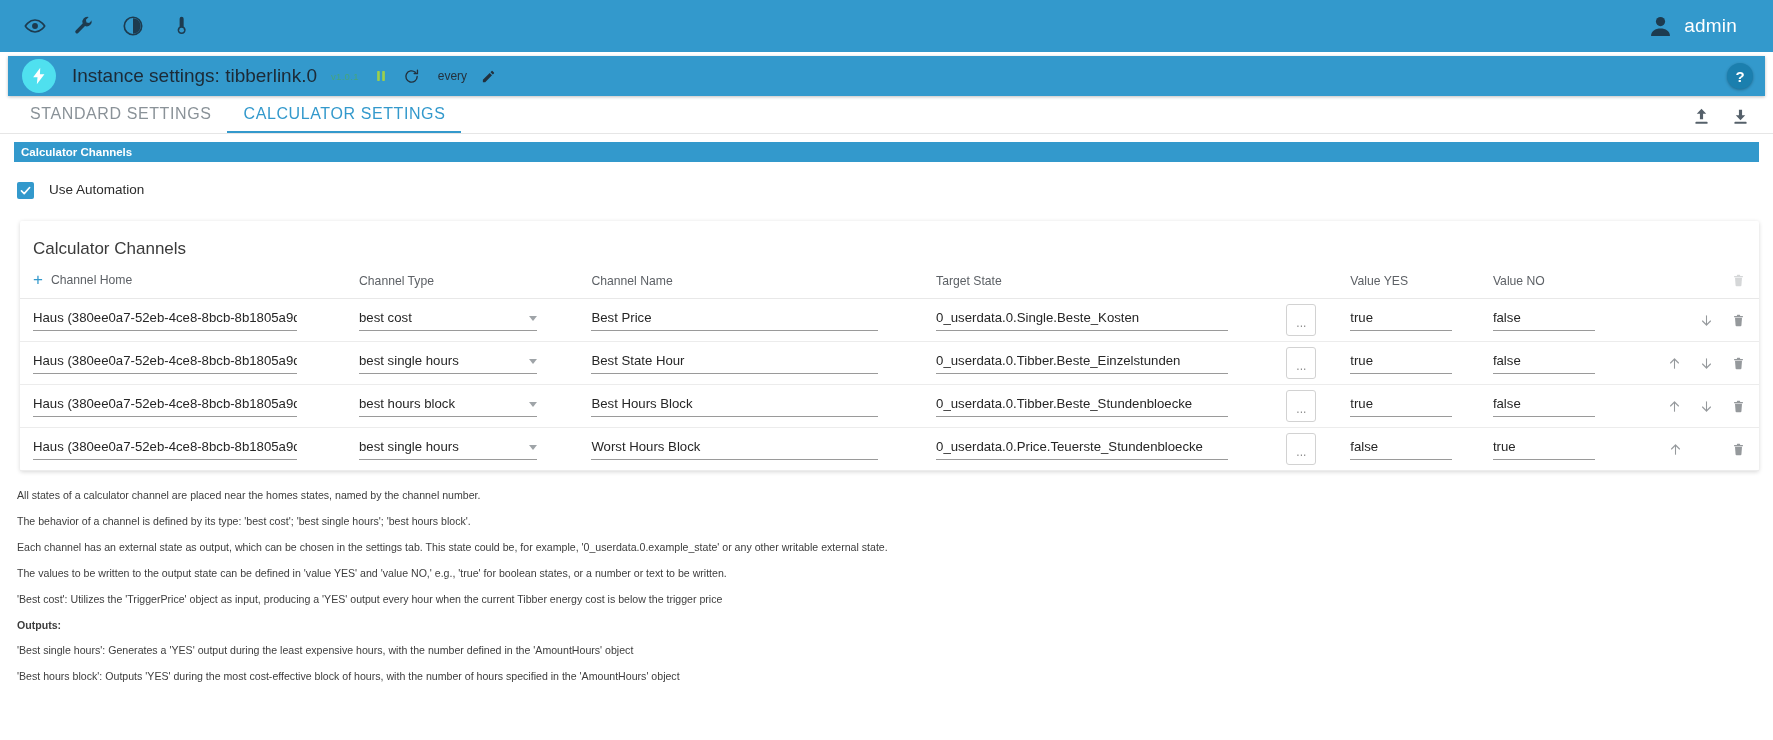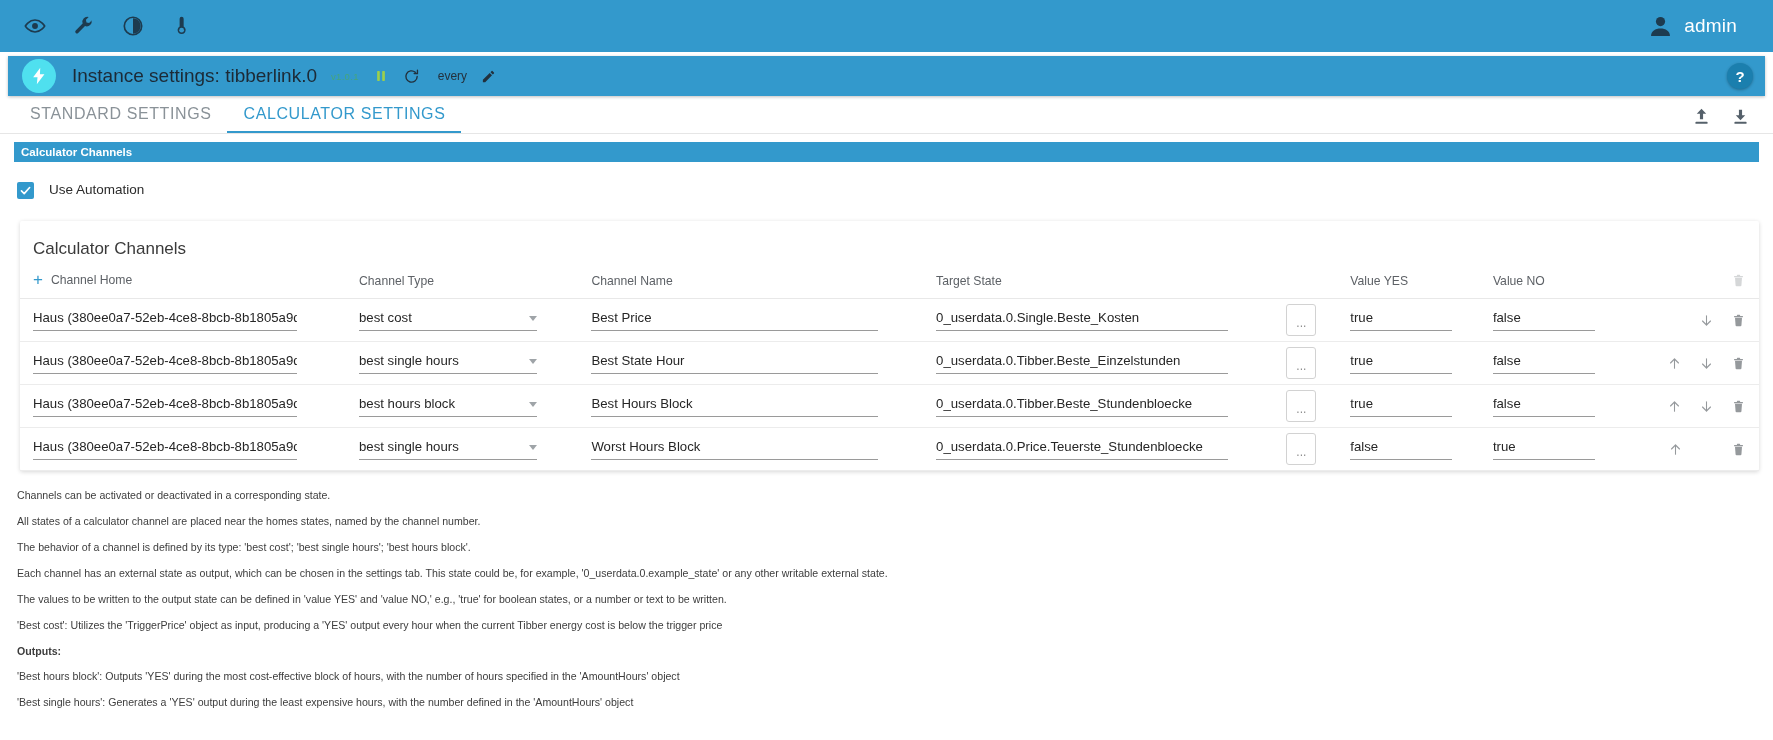--- a/index.html
+++ b/index.html
@@ -631,22 +631,21 @@
                 </svg>
               </span>
             </div>
           </td>
         </tr>
       </tbody>
   </table>
 </div>
 
 <div class="notes">
-    <div class="note">Channels can be activated or deactivated in a corresponding state.</div>
     <div class="note">All states of a calculator channel are placed near the homes states, named by the channel number.</div>
     <div class="note">The behavior of a channel is defined by its type: 'best cost'; 'best single hours'; 'best hours block'.</div>
     <div class="note">Each channel has an external state as output, which can be chosen in the settings tab. This state could be, for example, '0_userdata.0.example_state' or any other writable external state.</div>
     <div class="note">The values to be written to the output state can be defined in 'value YES' and 'value NO,' e.g., 'true' for boolean states, or a number or text to be written.</div>
     <div class="note">'Best cost': Utilizes the 'TriggerPrice' object as input, producing a 'YES' output every hour when the current Tibber energy cost is below the trigger price</div>
     <div class="note bold">Outputs:</div>
+    <div class="note">'Best single hours': Generates a 'YES' output during the least expensive hours, with the number defined in the 'AmountHours' object</div>
     <div class="note">'Best hours block': Outputs 'YES' during the most cost-effective block of hours, with the number of hours specified in the 'AmountHours' object</div>
-    <div class="note">'Best single hours': Generates a 'YES' output during the least expensive hours, with the number defined in the 'AmountHours' object</div>
   </div>
 
 </body></html>

